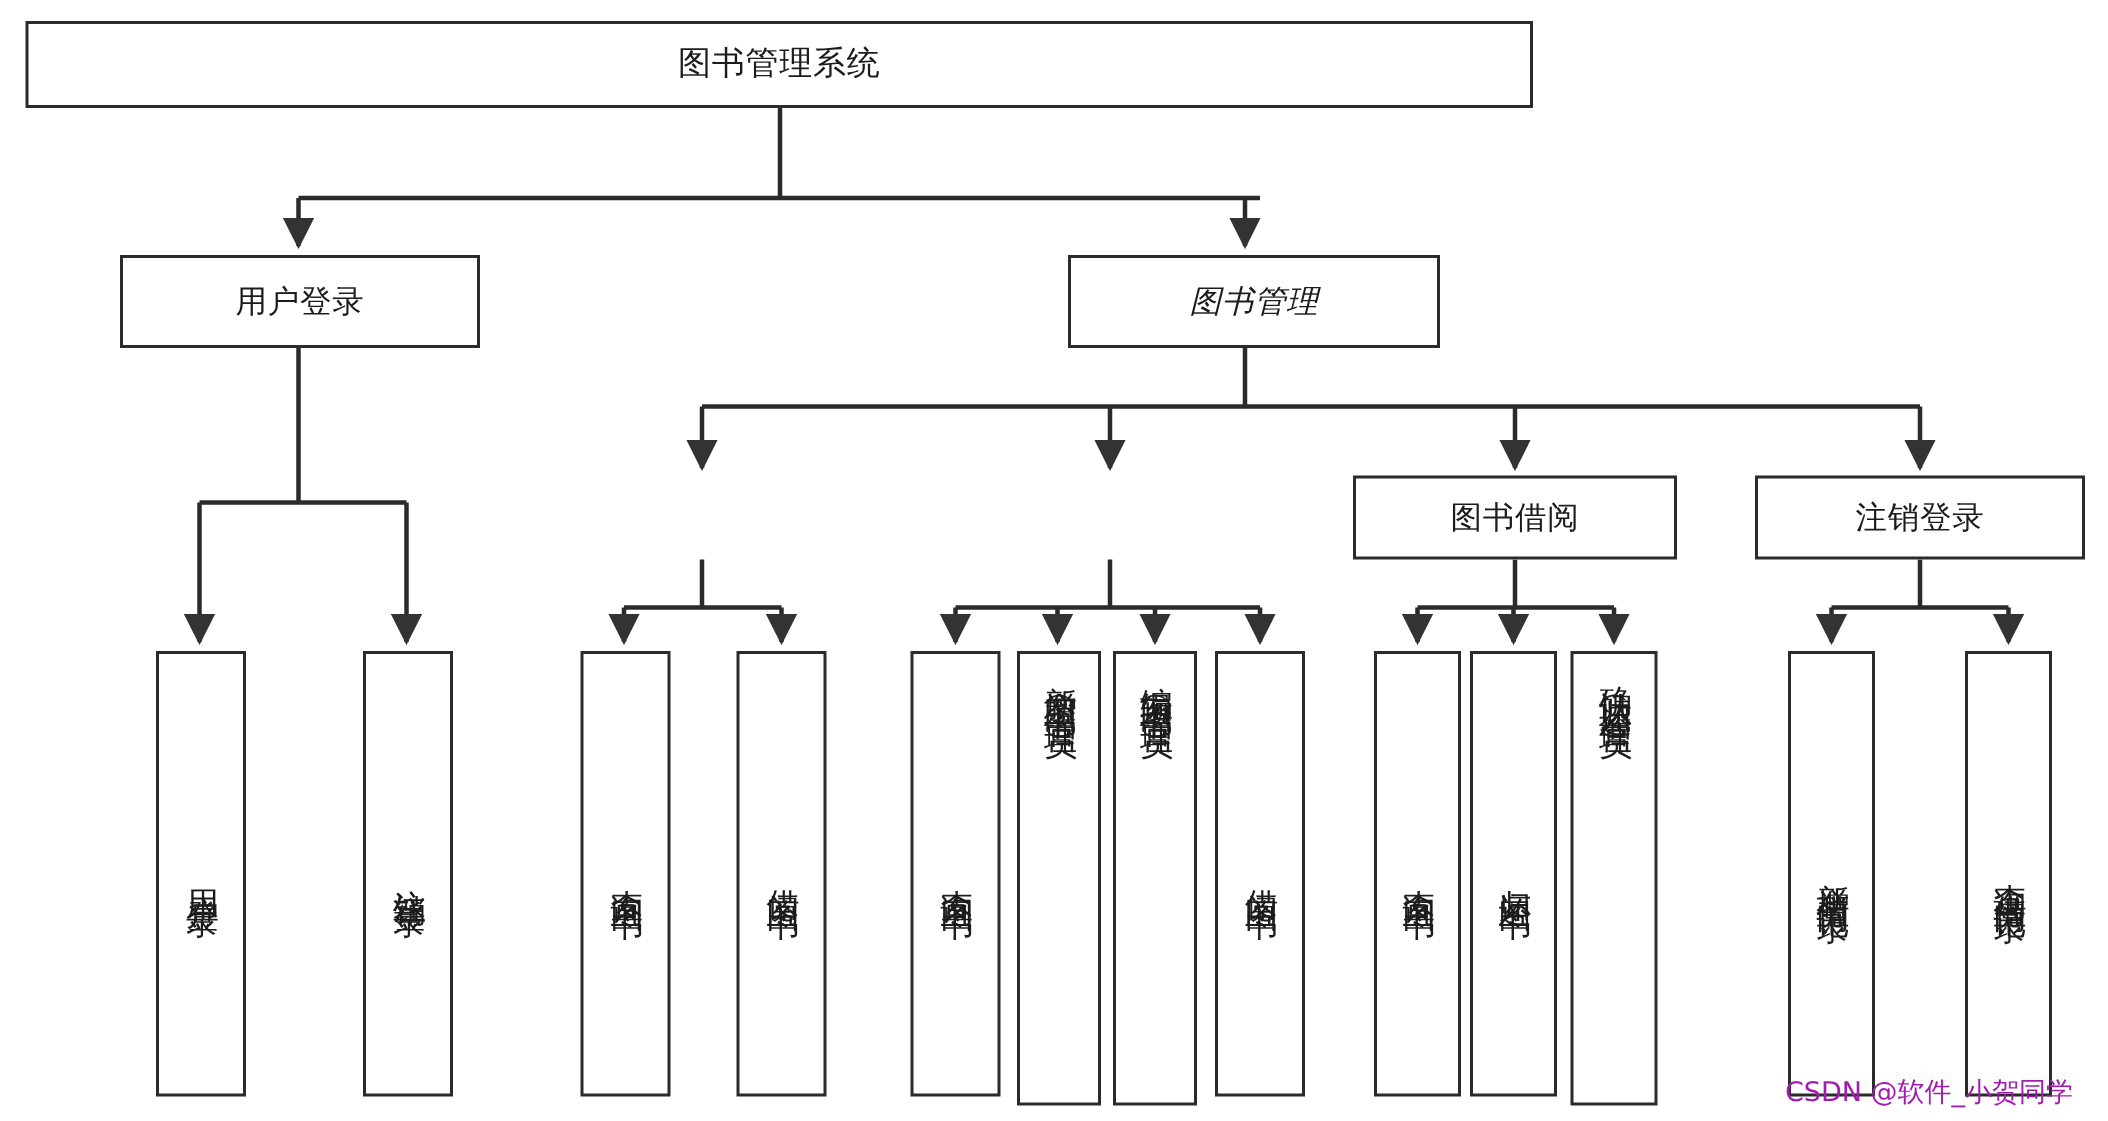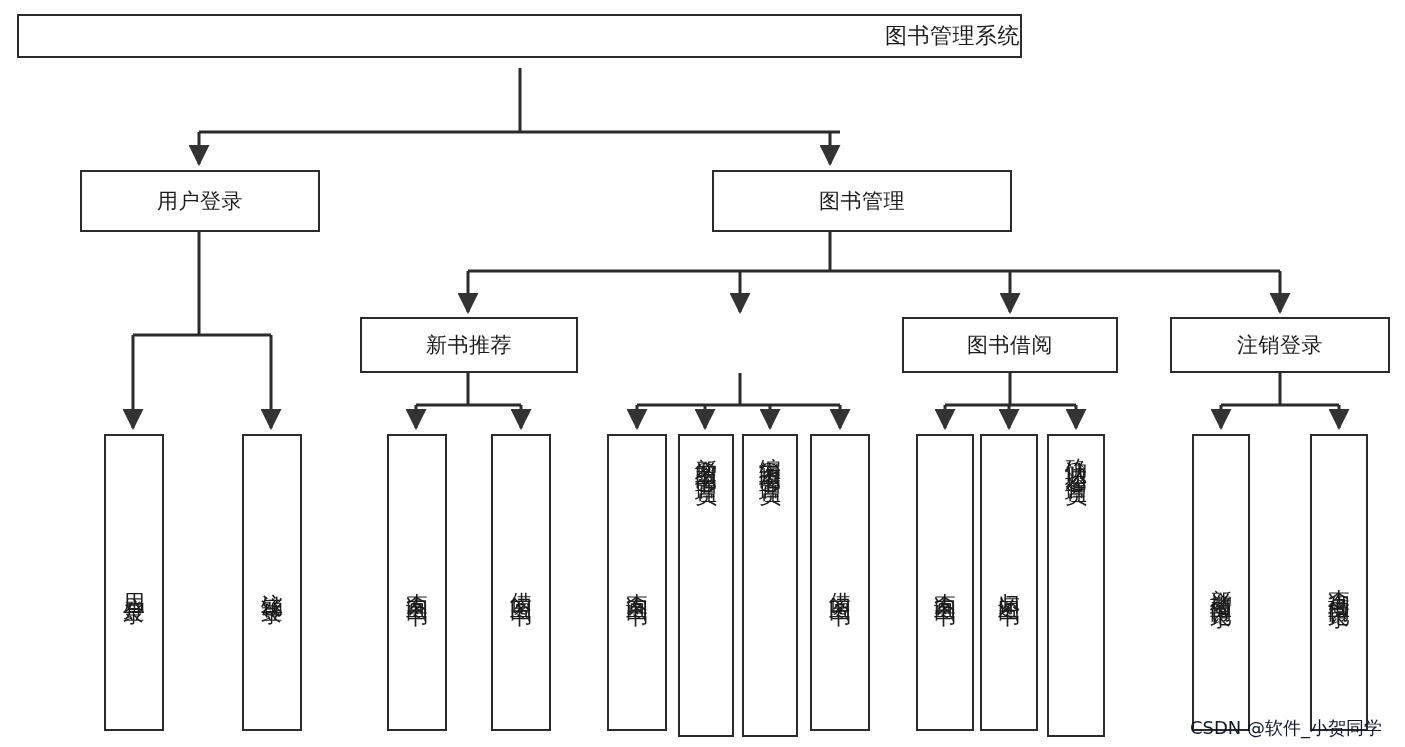--- a/index.html
+++ b/index.html
@@ -62,21 +62,21 @@
     writing-mode: vertical-rl;
     text-orientation: upright;
     font-size: 22px;
     line-height: 1.0;
     letter-spacing: 4px;
     white-space: nowrap;
   }
   .watermark {
     position: absolute;
     font-size: 18px;
-    color: #0f172a;
+    color: #a21caf;
     white-space: nowrap;
     pointer-events: none;
   }
 </style>
 </head>
 <body>
 
 <div id="canvas">
 
   <svg id="edges" viewBox="0 0 1405 747" xmlns="http://www.w3.org/2000/svg">
@@ -123,34 +123,31 @@
       <path d="M 1009 405 L 1009 428" marker-end="url(#arrow)"></path>
       <path d="M 1076 405 L 1076 428" marker-end="url(#arrow)"></path>
 
       <path d="M 1280 373 L 1280 405"></path>
       <path d="M 1221 405 L 1339 405"></path>
       <path d="M 1221 405 L 1221 428" marker-end="url(#arrow)"></path>
       <path d="M 1339 405 L 1339 428" marker-end="url(#arrow)"></path>
     </g>
   </svg>
 
-  <div class="node horiz root" style="left:17px; top:14px; width:1005px; height:44px;justify-content:flex-end;">
+  <div class="node horiz root" style="left:17px; top:14px; width:1005px; height:58px;">
     <span class="label">图书管理系统</span>
   </div>
 
   <div class="node horiz" style="left:80px; top:170px; width:240px; height:62px;">
     <span class="label">用户登录</span>
   </div>
-  <div class="node horiz" style="left:712px; top:170px; width:300px; height:62px;">
+  <div class="node horiz" style="left:712px; top:170px; width:248px; height:62px;font-style:italic;">
     <span class="label">图书管理</span>
   </div>
 
-  <div class="node horiz" style="left:360px; top:317px; width:218px; height:56px;">
-    <span class="label">新书推荐</span>
-  </div>
   <div class="node horiz" style="left:902px; top:317px; width:216px; height:56px;">
     <span class="label">图书借阅</span>
   </div>
   <div class="node horiz" style="left:1170px; top:317px; width:220px; height:56px;">
     <span class="label">注销登录</span>
   </div>
 
   <div class="node vert centered" style="left:104px; top:434px; width:60px; height:297px;">
     <span class="label">用户登录</span>
   </div>

